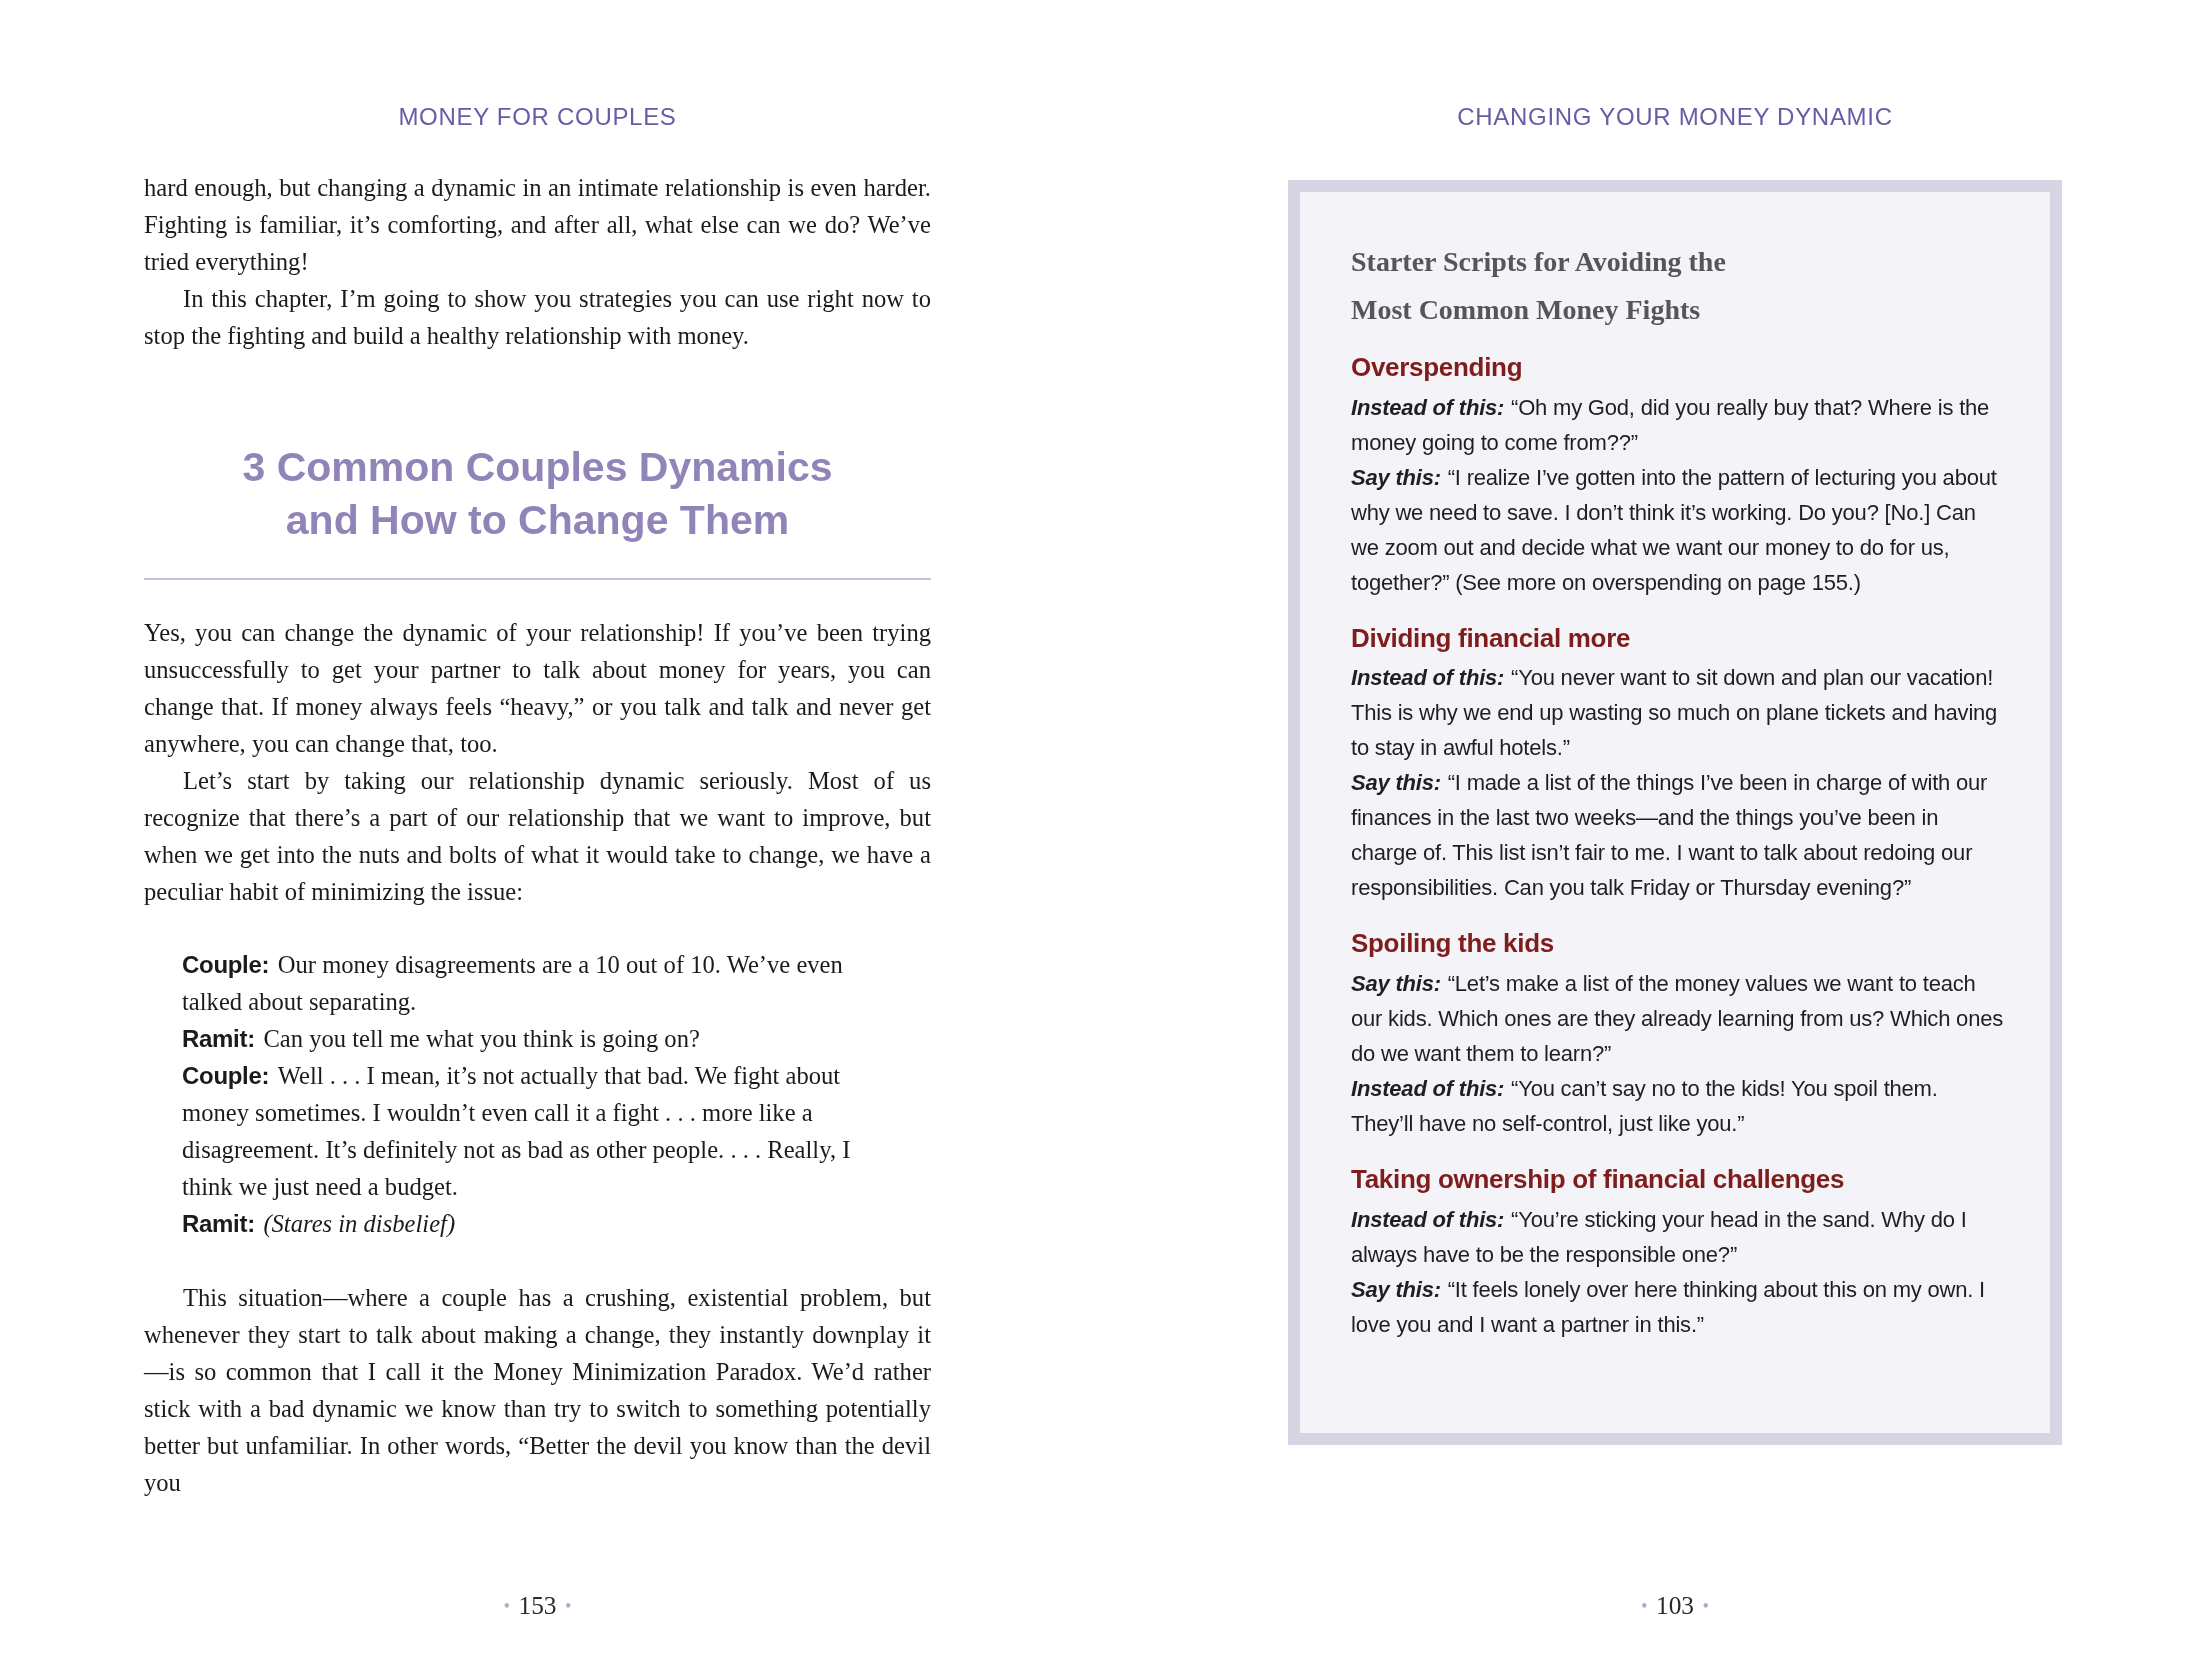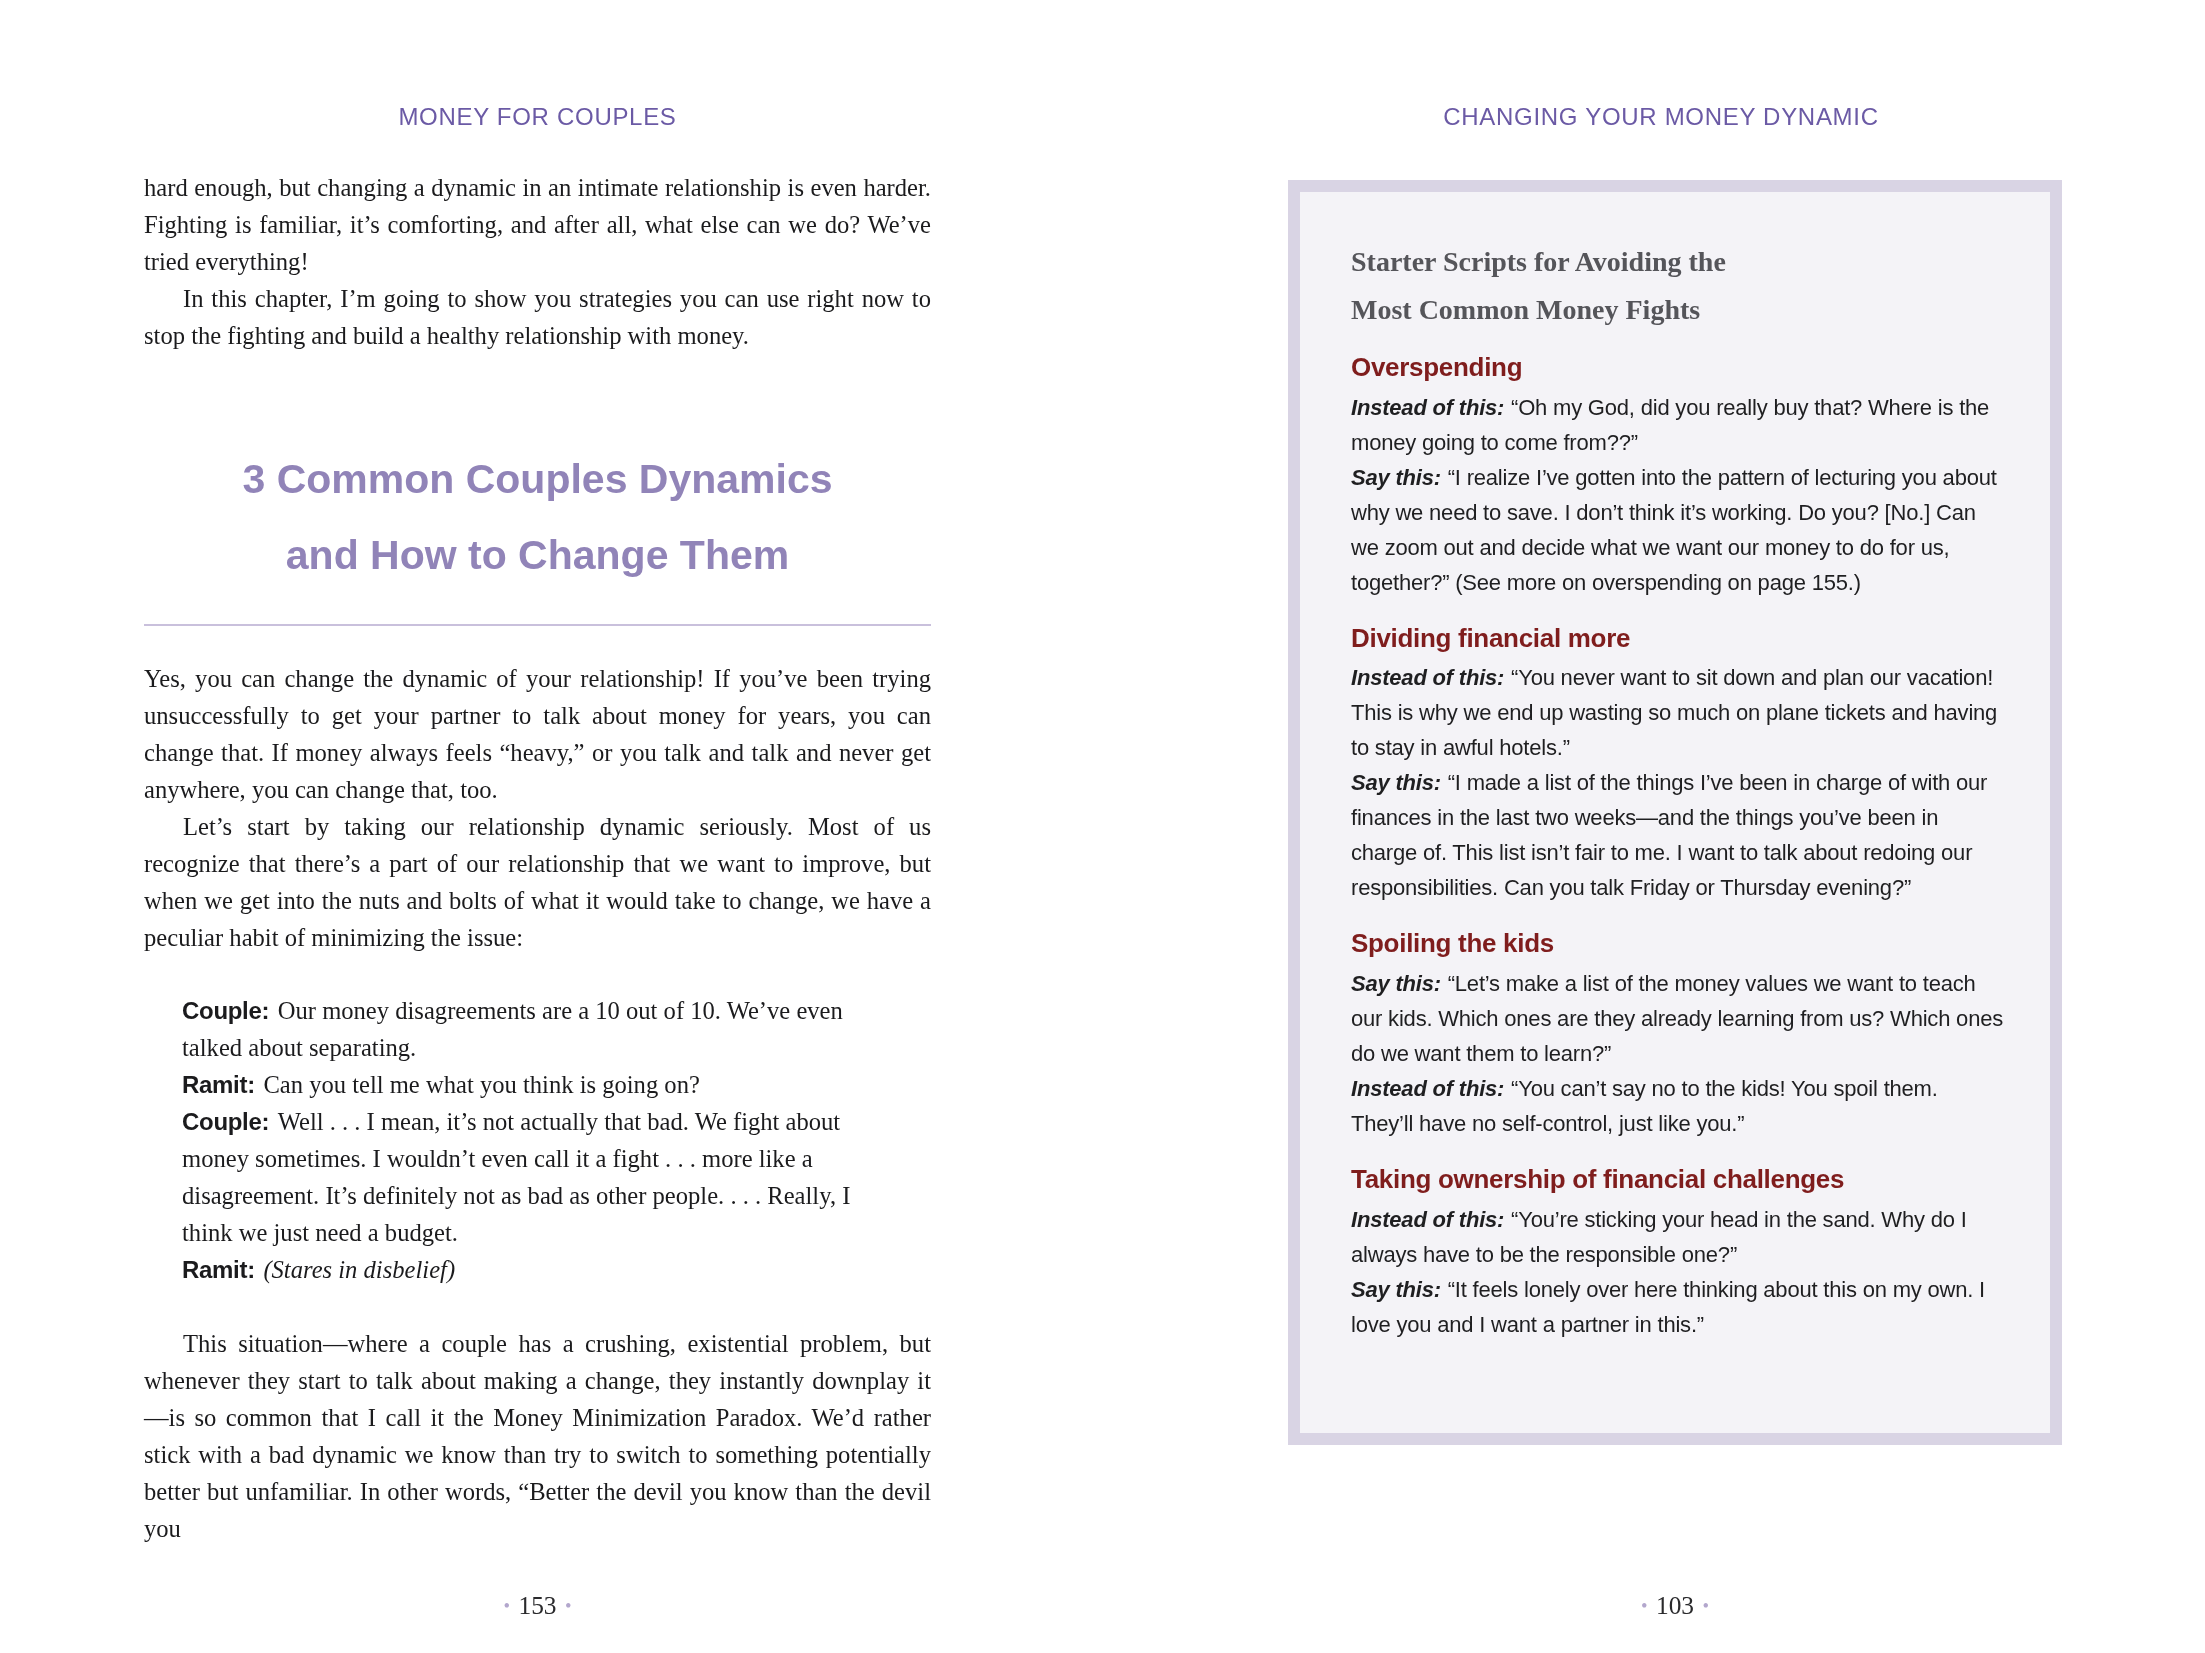--- a/index.html
+++ b/index.html
@@ -19,21 +19,21 @@
     position: absolute;
     top: 71px;
     text-align: center;
     font-family: "Liberation Sans", sans-serif;
     font-size: 24px;
     font-weight: 400;
     letter-spacing: 0.7px;
     color: #6b5aa5;
   }
   .running-head.left-head  { left: 144px; width: 787px; }
-  .running-head.right-head { left: 171px; width: 774px; }
+  .running-head.right-head { left: 185px; width: 774px; }
 
   .content {
     position: absolute;
     left: 144px;
     top: 137px;
     width: 787px;
   }
   .body-para {
     margin: 0;
     font-size: 24.6px;
@@ -41,21 +41,21 @@
     text-align: justify;
     color: #1b1b1d;
   }
   .indent { text-indent: 39px; }
   .pre { white-space: pre-line; }
 
   .section-heading {
     margin: 87px 0 0 0;
     font-family: "Liberation Sans", sans-serif;
     font-size: 41px;
-    line-height: 76px;
+    line-height: 53px;
     font-weight: 700;
     text-align: center;
     color: #9184b8;
   }
   .section-rule {
     margin-top: 30.5px;
     height: 2.5px;
     background: #c9c0dc;
     border: none;
   }

